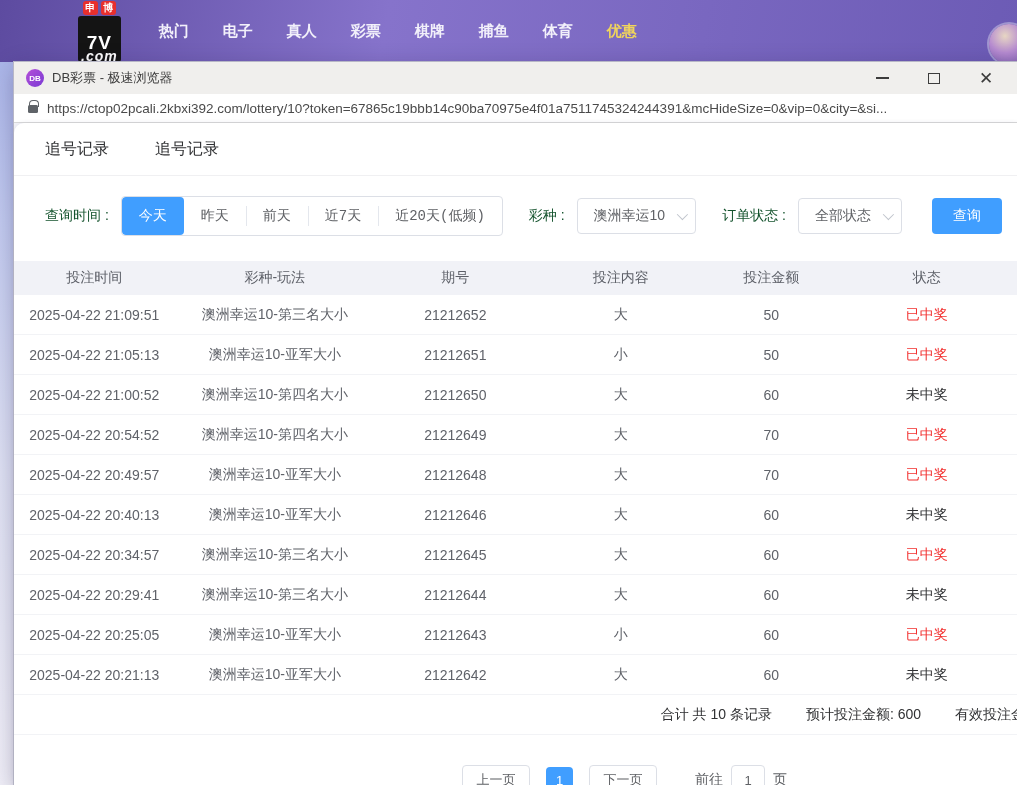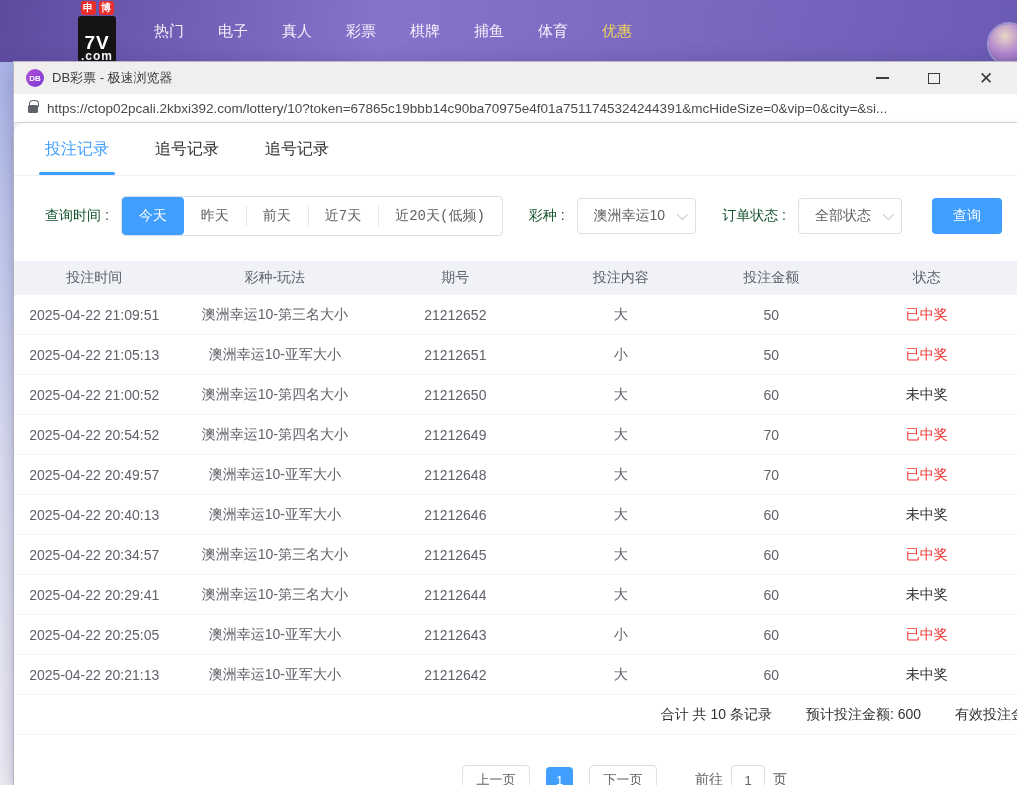--- a/index.html
+++ b/index.html
@@ -11,23 +11,23 @@
   
   .topbar { position:absolute; top:0; left:0; width:1017px; height:62px;
     background:linear-gradient(100deg,#5d4ba0 0%,#8673cb 38%,#6c5bb5 100%);
     display:flex; align-items:center; }
   .logo { margin-left:78px; display:flex; flex-direction:column; align-items:center; cursor:pointer; }
   .logo-badges { display:flex; gap:3px; margin-bottom:1px; }
   .logo-badge { width:15px; height:14px; background:#e82f2d; border-radius:3px; color:#fff;
     font-size:10px; font-weight:700; display:flex; align-items:center; justify-content:center; }
   .logo-black { background:#141414; border-radius:3px; padding:17px 3px 2px; text-align:center; }
   .logo-main { color:#fff; font-weight:900; font-size:19px; line-height:19px; letter-spacing:1px; }
-  .logo-suffix { color:#fff; font-weight:700; font-size:12px; line-height:8px; letter-spacing:1px; }
+  .logo-suffix { color:#fff; font-weight:700; font-size:14px; line-height:8px; letter-spacing:1px;font-style:italic; }
   .nav-menu { display:flex; gap:34px; margin-left:38px; }
-  .nav-item { color:#f2f0fa; font-size:15px; font-weight:400; cursor:pointer; }
+  .nav-item { color:#f2f0fa; font-size:15px; font-weight:700; cursor:pointer; }
   .nav-item.hl { color:#f0d45c; }
   .avatar { position:absolute; right:-12px; top:24px; width:40px; height:40px; border-radius:50%;
     background:radial-gradient(circle at 40% 30%,#e7d6c3 0%,#b68bd0 45%,#6e54a6 100%);
     box-shadow:0 0 0 2px rgba(255,255,255,.35); }
 
   
   .window { position:absolute; left:14px; top:62px; width:1003px; height:723px;
     background:#fff; box-shadow:0 0 0 1px #b7b7c6, 0 6px 22px rgba(30,20,70,.30); }
   .titlebar { height:32px; background:#f0efed; display:flex; align-items:center; padding:14px 12px; }
   .favicon { width:18px; height:18px; border-radius:50%;
@@ -150,21 +150,20 @@
 
   <div class="urlbar">
     <span class="lock"></span>
     <span class="url-text">https://ctop02pcali.2kbxi392.com/lottery/10?token=67865c19bbb14c90ba70975e4f01a7511745324244391&amp;mcHideSize=0&amp;vip=0&amp;city=&amp;si...</span>
   </div>
 
   <div class="pagearea">
     <div class="card">
 
       <div class="tabs">
-          <div class="tab active">投注记录</div>
           <div class="tab">追号记录</div>
           <div class="tab">追号记录</div>
         </div>
 
       <div class="filters">
         <span class="flabel">查询时间 :</span>
         <div class="seg-group">
             <span class="seg active">今天</span>
             <span class="seg">昨天</span>
             <span class="seg">前天</span>

